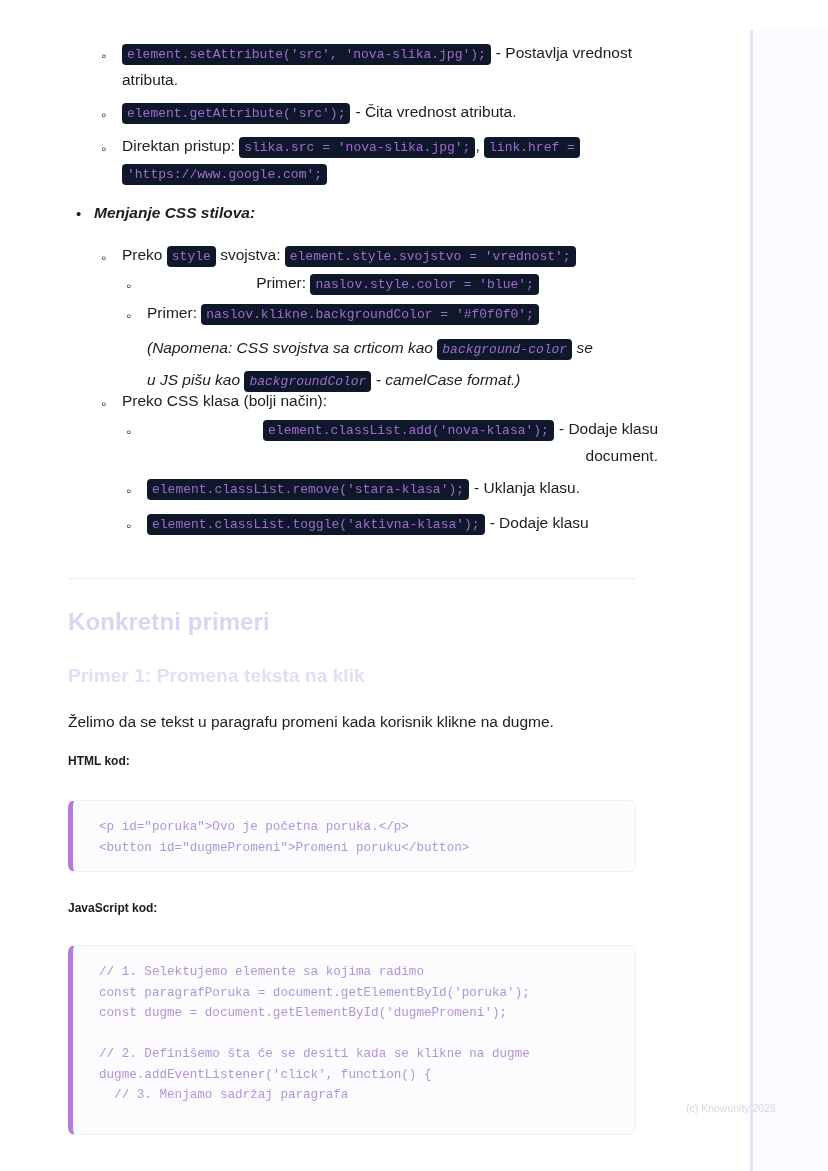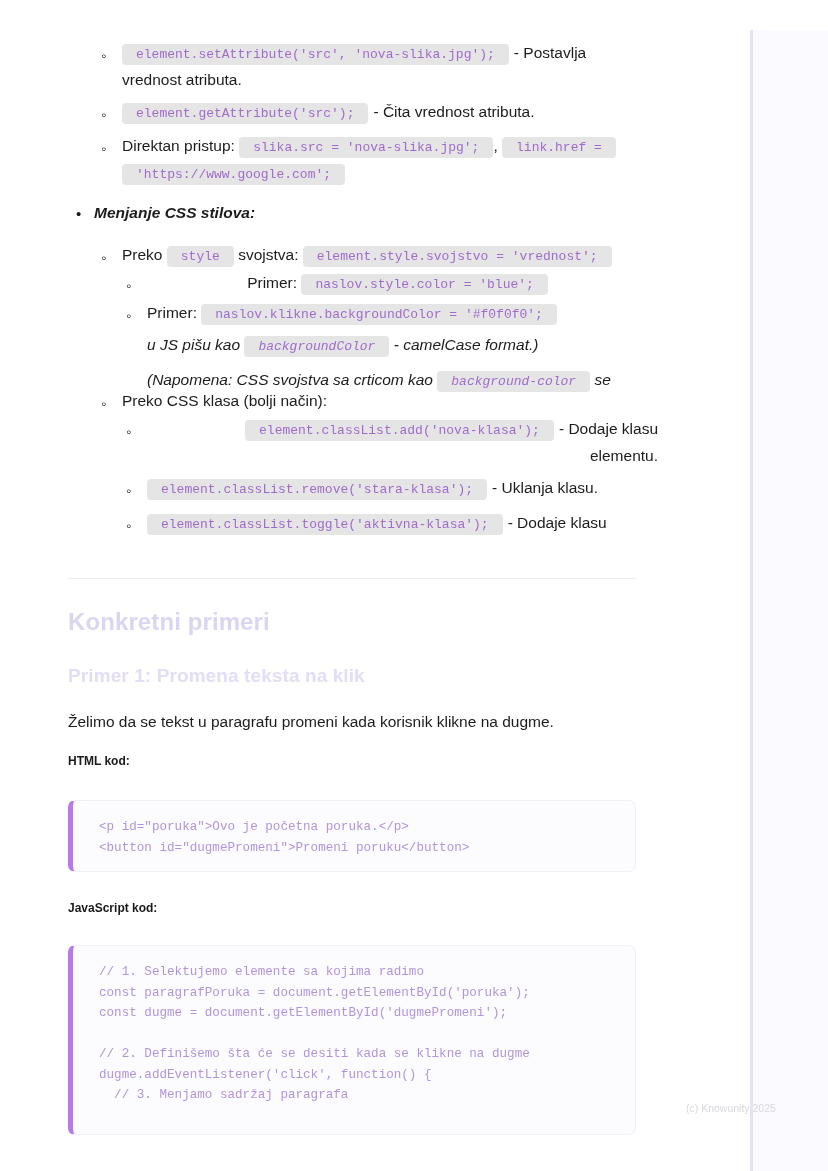--- a/index.html
+++ b/index.html
@@ -61,24 +61,24 @@
   .txt {
     font-size: 15.5px;
     line-height: 25px;
     color: #1c1c1c;
   }
   .txt.bold { font-weight: bold; font-style: italic; }
 
   code, .code {
     font-family: "Liberation Mono", "DejaVu Sans Mono", monospace;
     font-size: 13px;
-    background: #e5e5e5;
+    background: #0f172a;
     color: #a06ccc;
     border-radius: 4px;
-    padding: 3px 14px;
+    padding: 3px 5px;
     white-space: pre;
   }
 
   .italic { font-style: italic; }
 
   
   .row { position: absolute; }
 
   
   #divider {
@@ -231,47 +231,47 @@
     </div>
   </div>
 
   <div class="row li" style="left:68px; top:300px; width:600px;">
     <span class="marker circ" style="left:58px; top:8px;"></span>
     <div style="margin-left:79px;">
       <span class="txt">
         <span>Primer:</span>
         <code>naslov.klikne.backgroundColor = '#f0f0f0';</code>
       </span>
+      <div class="txt italic" style="margin-top:8px;">
+        <span>(Napomena: CSS svojstva sa crticom kao</span>
+        <code>background-color</code>
+        <span>se</span>
+      </div>
       <div class="txt italic" style="margin-top:5px;">
         <span>u JS pišu kao</span>
         <code>backgroundColor</code>
         <span>- camelCase format.)</span>
       </div>
-      <div class="txt italic" style="margin-top:8px;">
-        <span>(Napomena: CSS svojstva sa crticom kao</span>
-        <code>background-color</code>
-        <span>se</span>
-      </div>
     </div>
   </div>
 
   <div class="row li" style="left:68px; top:388px; width:580px;">
     <span class="marker circ" style="left:33px; top:8px;"></span>
     <div style="margin-left:54px;">
       <span class="txt">Preko CSS klasa (bolji način):</span>
     </div>
   </div>
 
   <div class="row li" style="left:68px; top:416px; width:590px;">
     <span class="marker circ" style="left:58px; top:8px;"></span>
     <div style="margin-left:110px;text-align:right;">
       <span class="txt">
         <code>element.classList.add('nova-klasa');</code><span style="margin-left:5px;">- Dodaje klasu</span>
       </span>
-      <div class="txt">elementu.</div>
+      <div class="txt">document.</div>
     </div>
   </div>
 
   <div class="row li" style="left:68px; top:475px; width:590px;">
     <span class="marker circ" style="left:58px; top:8px;"></span>
     <div style="margin-left:79px;">
       <span class="txt">
         <code>element.classList.remove('stara-klasa');</code><span style="margin-left:5px;">- Uklanja klasu.</span>
       </span>
     </div>

